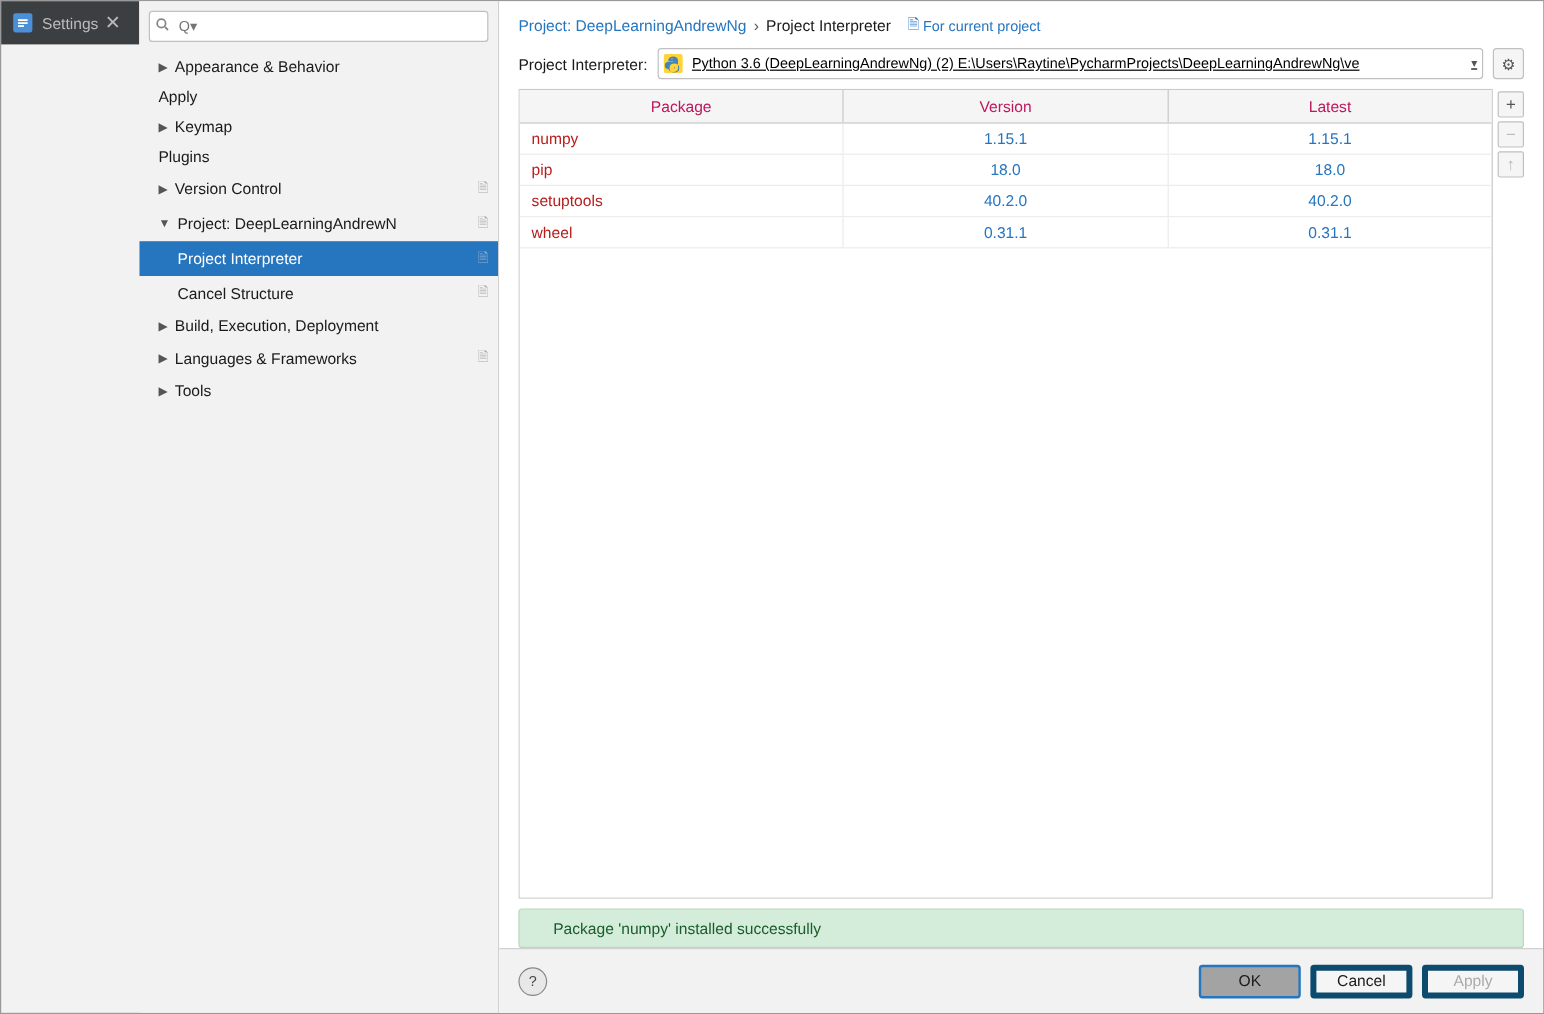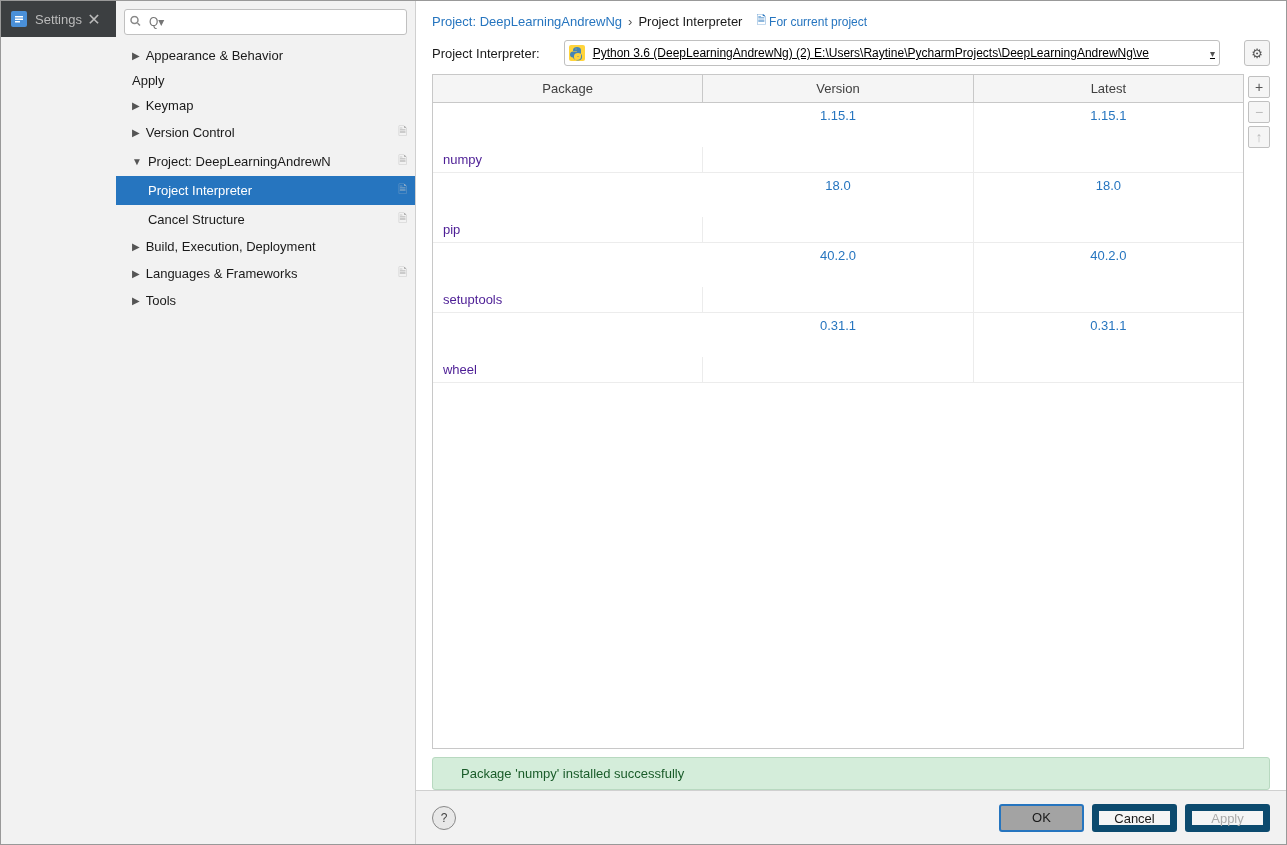--- a/index.html
+++ b/index.html
@@ -153,21 +153,21 @@
       margin-left: 8px;
       font-size: 12px;
       display: flex;
       align-items: center;
       gap: 3px;
     }
     .interpreter-row {
       display: flex;
       align-items: center;
       padding: 0 16px 8px 16px;
-      gap: 24px;
+      gap: 8px;
       flex-shrink: 0;
     }
     .interpreter-label {
       font-size: 13px;
       color: #1a1a1a;
       white-space: nowrap;
     }
     .interpreter-select-wrap {
       flex: 1;
       display: flex;
@@ -216,42 +216,42 @@
       align-items: center;
       justify-content: center;
       font-size: 13px;
       color: #555;
     }
     .table-header {
       display: flex;
       background: #f5f5f5;
       border-bottom: 1px solid #c8c8c8;
       font-size: 13px;
-      color: #404040;
+      color: #be185d;
     }
     .th {
       padding: 6px 10px;
       text-align: center;
     }
     .th-package { flex: 1; border-right: 1px solid #c8c8c8; }
     .th-version { flex: 1; border-right: 1px solid #c8c8c8; }
     .th-latest { flex: 1; }
     .table-body {
       flex: 1;
       overflow-y: auto;
     }
     .tr {
       display: flex;
       border-bottom: 1px solid #ececec;
       font-size: 13px;
     }
     .td {
       padding: 5px 10px;
     }
-    .td-package { flex: 1; border-right: 1px solid #ececec; color: #4c1d95; margin-top: 44px; }
+    .td-package { flex: 1; border-right: 1px solid #ececec; color: #b91c1c; }
     .td-version { flex: 1; border-right: 1px solid #ececec; color: #2675bf; text-align: center; }
     .td-latest { flex: 1; color: #2675bf; text-align: center; }
     .table-action-btn {
       width: 22px;
       height: 22px;
       border: 1px solid #c0c0c0;
       background: #f5f5f5;
       cursor: pointer;
       display: flex;
       align-items: center;
@@ -294,21 +294,21 @@
       cursor: pointer;
       display: flex;
       align-items: center;
       justify-content: center;
       font-size: 12px;
       color: #444;
     }
     .dialog-btn {
       min-width: 85px;
       height: 28px;
-      border: 7px solid #0c4a6e;
+      border: 5px solid #0c4a6e;
       border-radius: 3px;
       background: #f5f5f5;
       cursor: pointer;
       font-size: 13px;
       color: #1a1a1a;
       padding: 0 12px;
     }
     .dialog-btn.primary {
       border: 2px solid #2675bf;
       background: #a3a3a3;
@@ -375,20 +375,23 @@
           <div class="nav-item">
             <span class="nav-arrow">▶</span>
             <span>Appearance &amp; Behavior</span>
           </div>
           <div class="nav-item">
             <span>Apply</span>
           </div>
           <div class="nav-item">
             <span class="nav-arrow">▶</span>
             <span>Keymap</span>
+          </div>
+          <div class="nav-item">
+            <span>Plugins</span>
           </div>
           <div class="nav-item">
             <span class="nav-arrow">▶</span>
             <span>Version Control</span>
             <span class="copy-icon">🗎</span>
           </div>
           <div class="nav-item">
             <span class="nav-arrow">▼</span>
             <span>Project: DeepLearningAndrewN</span>
             <span class="copy-icon">🗎</span>

